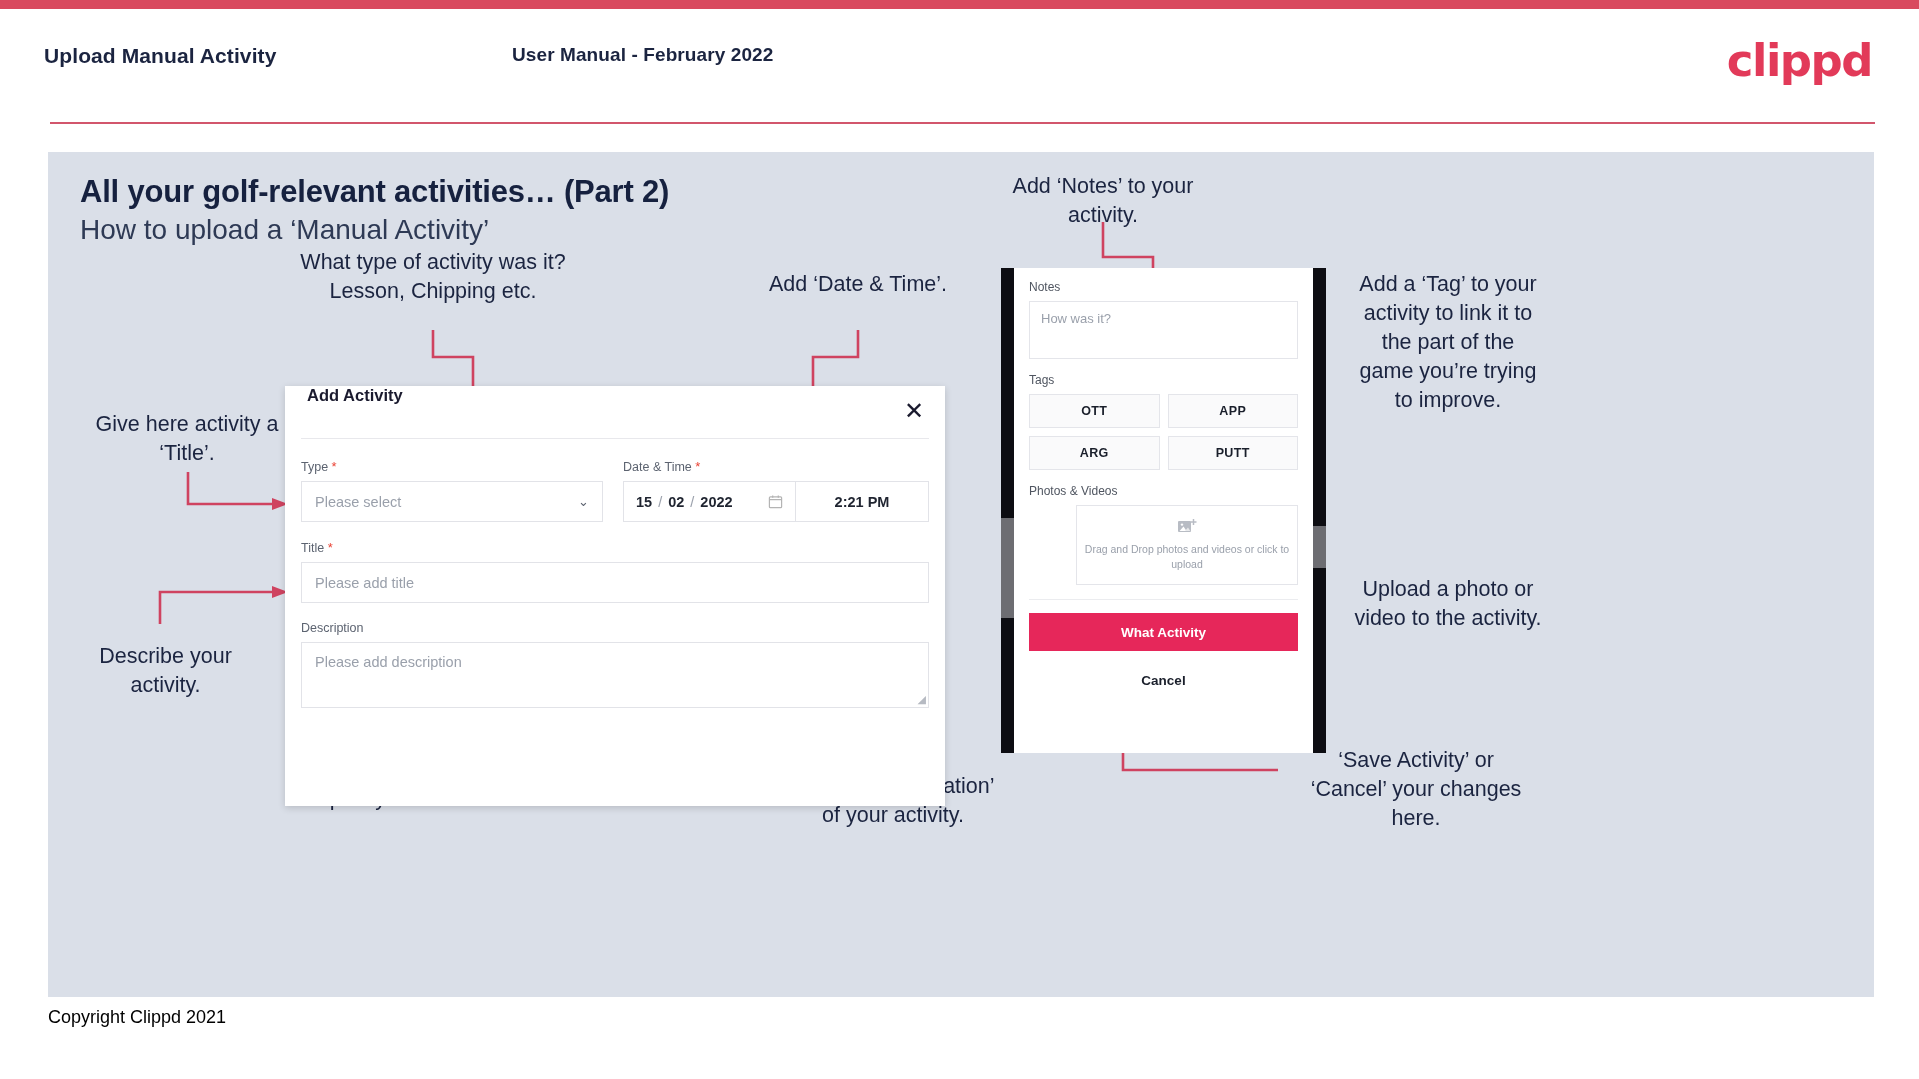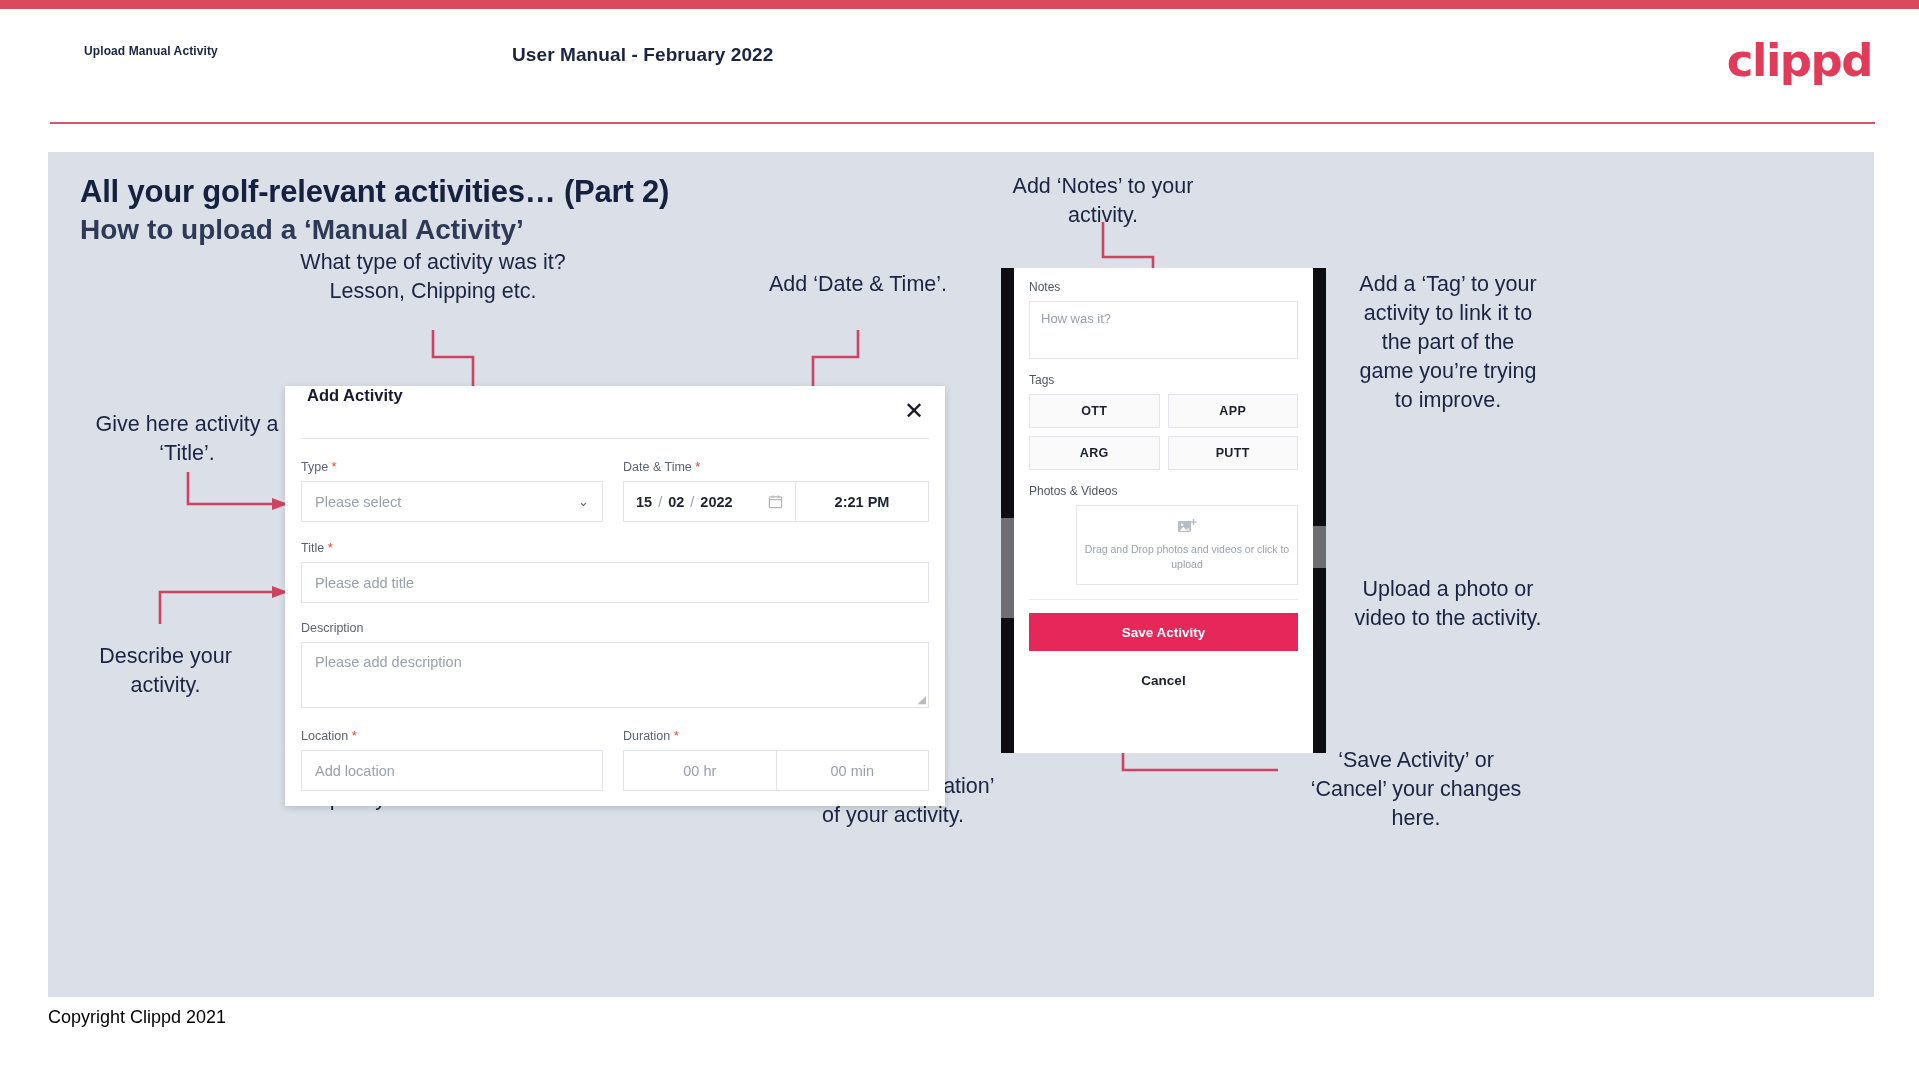--- a/index.html
+++ b/index.html
@@ -13,21 +13,21 @@
 
   
   .top-bar {
     position: absolute; left: 0; top: 0; width: 1919px; height: 9px;
     background: #d94a5f;
   }
 
   
   .header-left {
     position: absolute; left: 44px; top: 44px;
-    font-size: 12px; font-weight: 600; color: #1b2440; letter-spacing: .1px; margin-left: 40px;
+    font-size: 21px; font-weight: 600; color: #1b2440; letter-spacing: .1px;
   }
   .header-center {
     position: absolute; left: 512px; top: 44px;
     font-size: 19px; font-weight: 600; color: #1b2440; letter-spacing: .1px;
   }
   .logo {
     position: absolute; right: 47px; top: 38px;
     font-size: 45px; font-weight: 700; color: #e23a59;
     letter-spacing: -1.5px; line-height: 1; font-family: "DejaVu Sans", sans-serif;
   }
@@ -42,21 +42,21 @@
     width: 1826px; height: 845px;
     background: #dadfe8;
   }
 
   .title-main {
     position: absolute; left: 32px; top: 22px;
     font-size: 31px; font-weight: 700; color: #16213f; letter-spacing: -.2px; text-align: right;
   }
   .title-sub {
     position: absolute; left: 32px; top: 62px;
-    font-size: 28px; font-weight: 700; color: #2e3a55;
+    font-size: 28px; font-weight: 400; color: #2e3a55;
   }
 
   
   .anno {
     position: absolute;
     color: #1b2440;
     font-size: 21.5px;
     line-height: 29px;
     text-align: center;
     font-weight: 400;
@@ -358,41 +358,20 @@
         <div class="mt18">
           <div class="fld-label">
             <span>Description</span>
           </div>
           <div class="ta col-full">
             <span>Please add description</span>
             <span class="grip">◢</span>
           </div>
         </div>
 
-        <div class="row mt20">
-          <div class="col-half">
-            <div class="fld-label">
-              <span>Location</span>
-              <span class="req">*</span>
-            </div>
-            <div class="inp">
-              <span>Add location</span>
-            </div>
-          </div>
-          <div class="col-half">
-            <div class="fld-label">
-              <span>Duration</span>
-              <span class="req">*</span>
-            </div>
-            <div class="dur">
-              <div class="dur-box">00 hr</div>
-              <div class="dur-box">00 min</div>
-            </div>
-          </div>
-        </div>
 
       </div>
     </div>
 
     <div class="phone">
       <div class="phone-edge-l">
         <div class="vol"></div>
       </div>
       <div class="phone-edge-r">
         <div class="vol"></div>
@@ -421,21 +400,21 @@
             <polygon points="2.6,13 6.5,8.4 9.5,13" fill="#fff"></polygon>
             <polygon points="8,13 11,9.6 13.3,13" fill="#e9eaec"></polygon>
             <line x1="16.5" y1="1" x2="16.5" y2="7" stroke="#b8bcc4" stroke-width="1.5"></line>
             <line x1="13.5" y1="4" x2="19.5" y2="4" stroke="#b8bcc4" stroke-width="1.5"></line>
           </svg>
           <div class="dz-text">Drag and Drop photos and videos or click to upload</div>
         </div>
 
         <div class="p-sep"></div>
 
-        <div class="save-btn">Save Activity</div>
+        <div class="save-btn">What Activity</div>
         <div class="cancel-btn">Cancel</div>
 
       </div>
     </div>
 
   </div>
 
   <div class="footer">Copyright Clippd 2021</div>
 
 </div>

